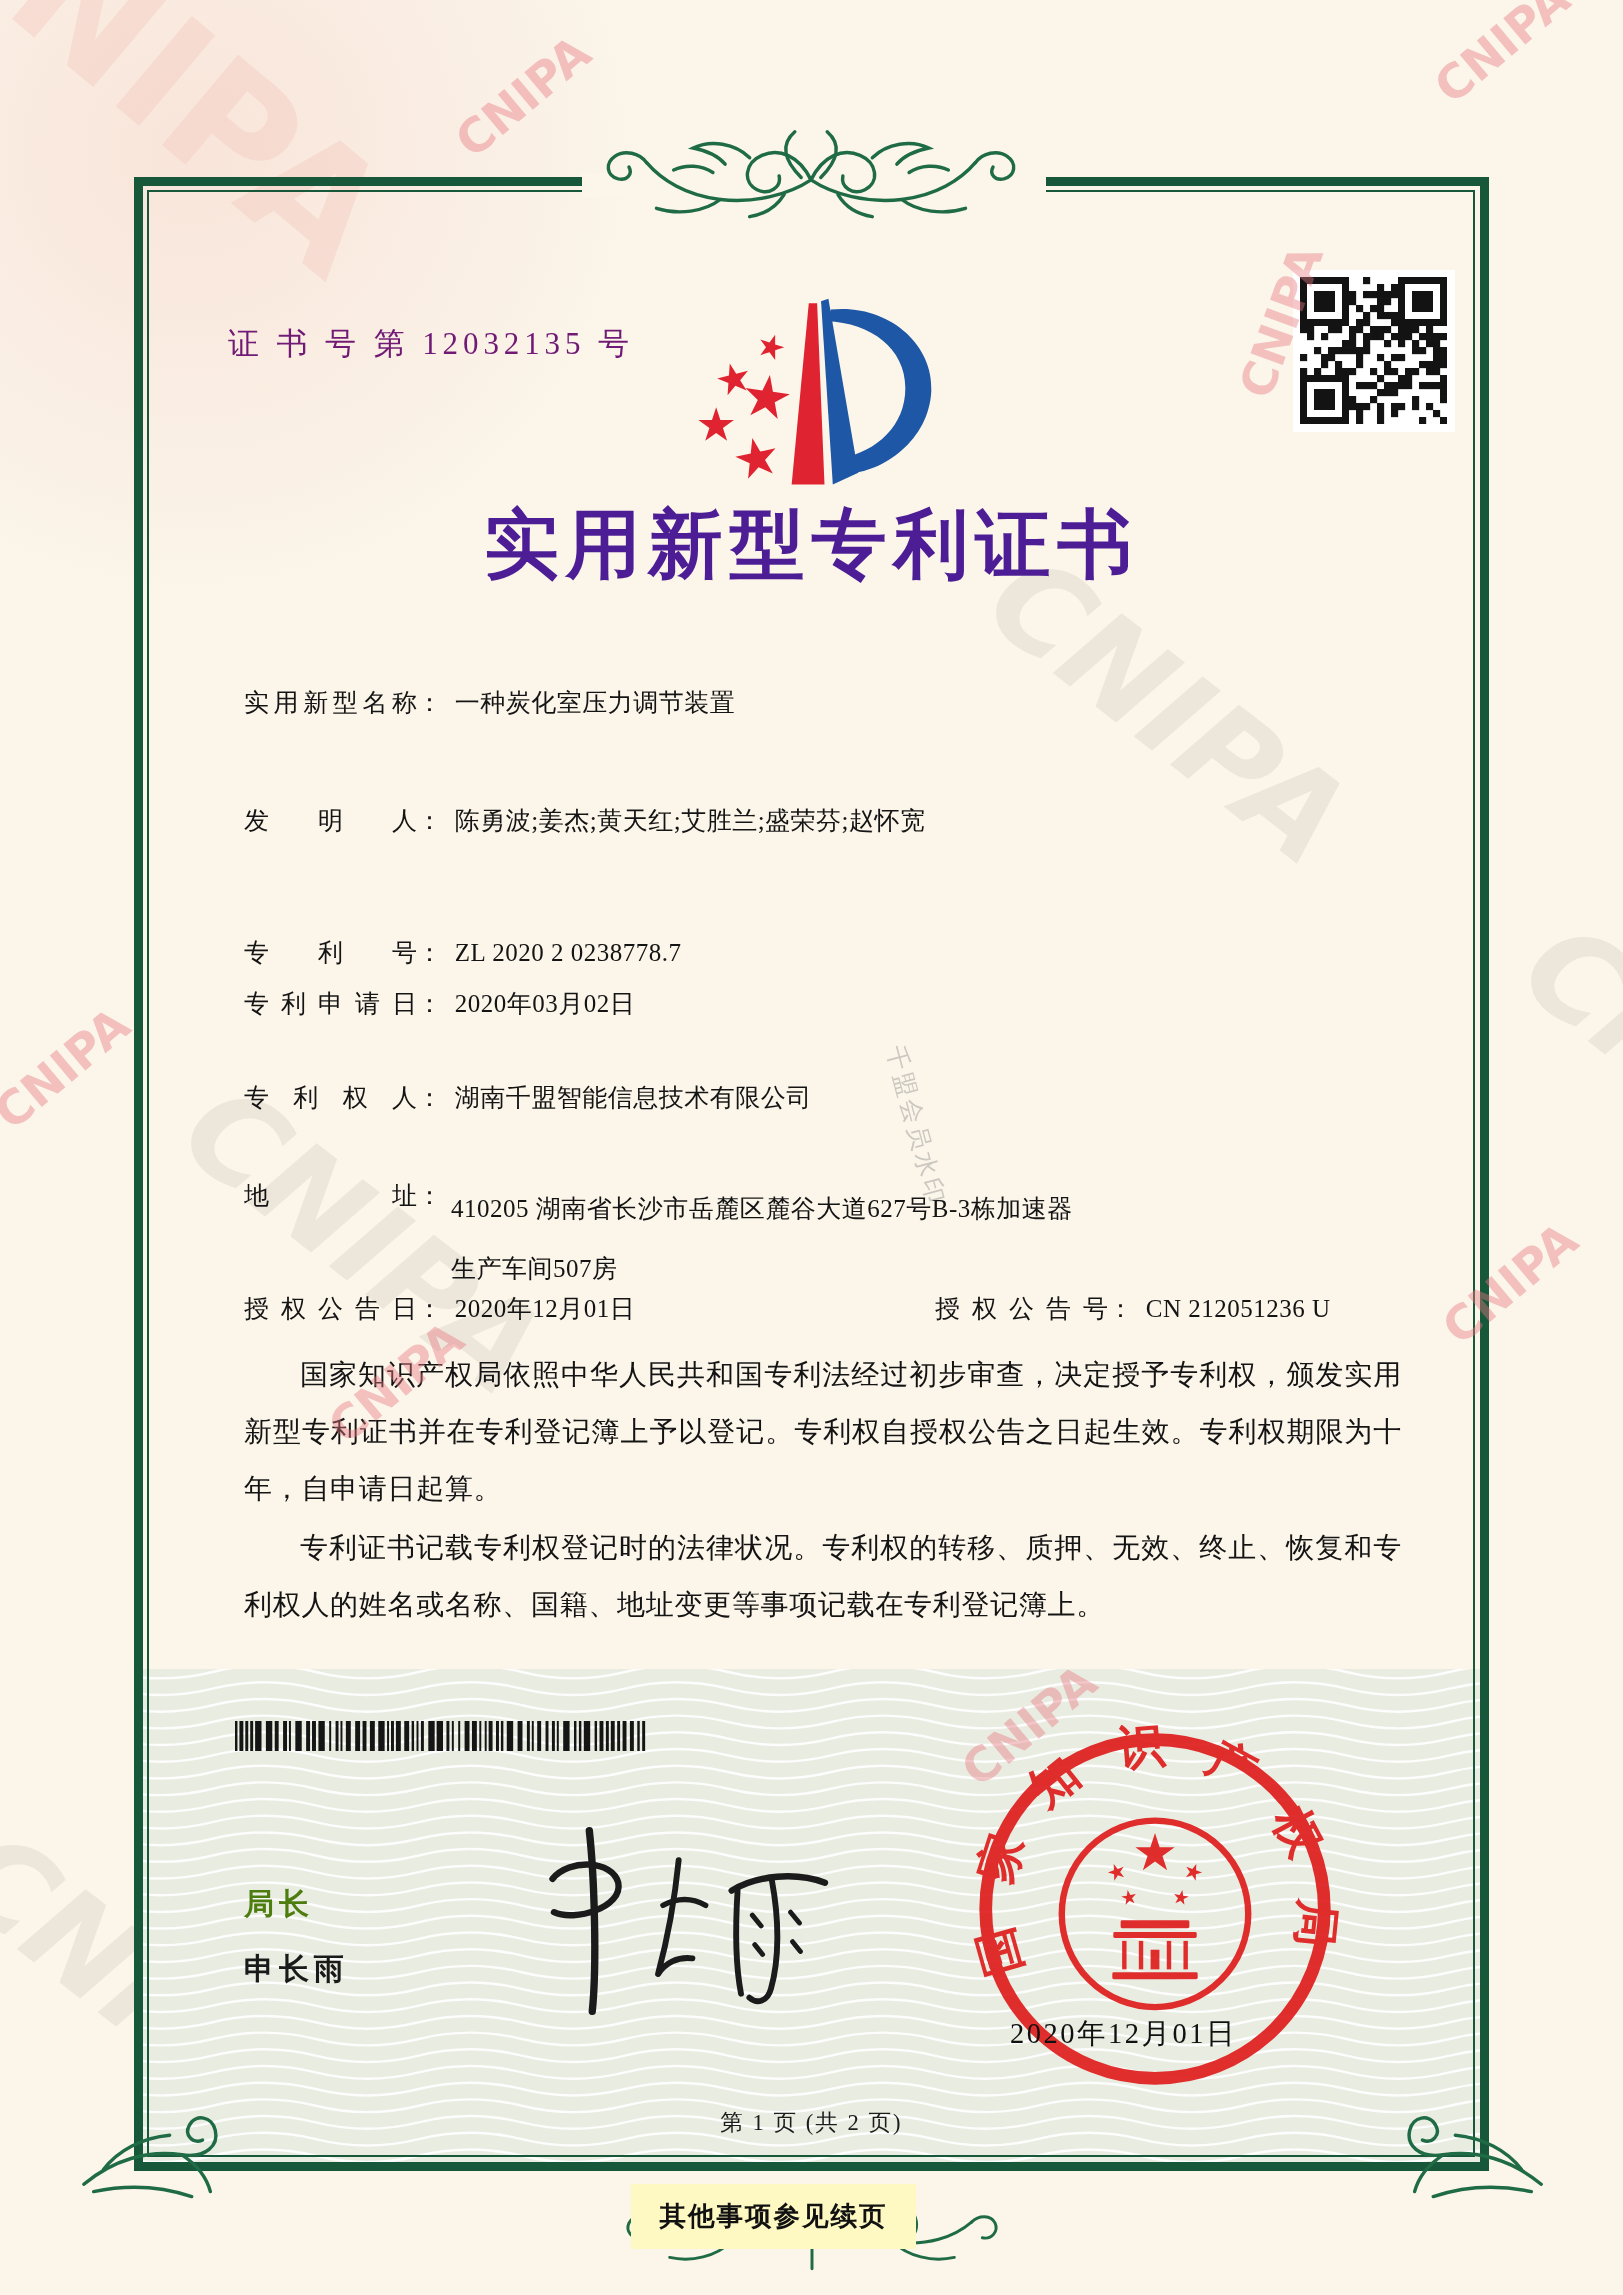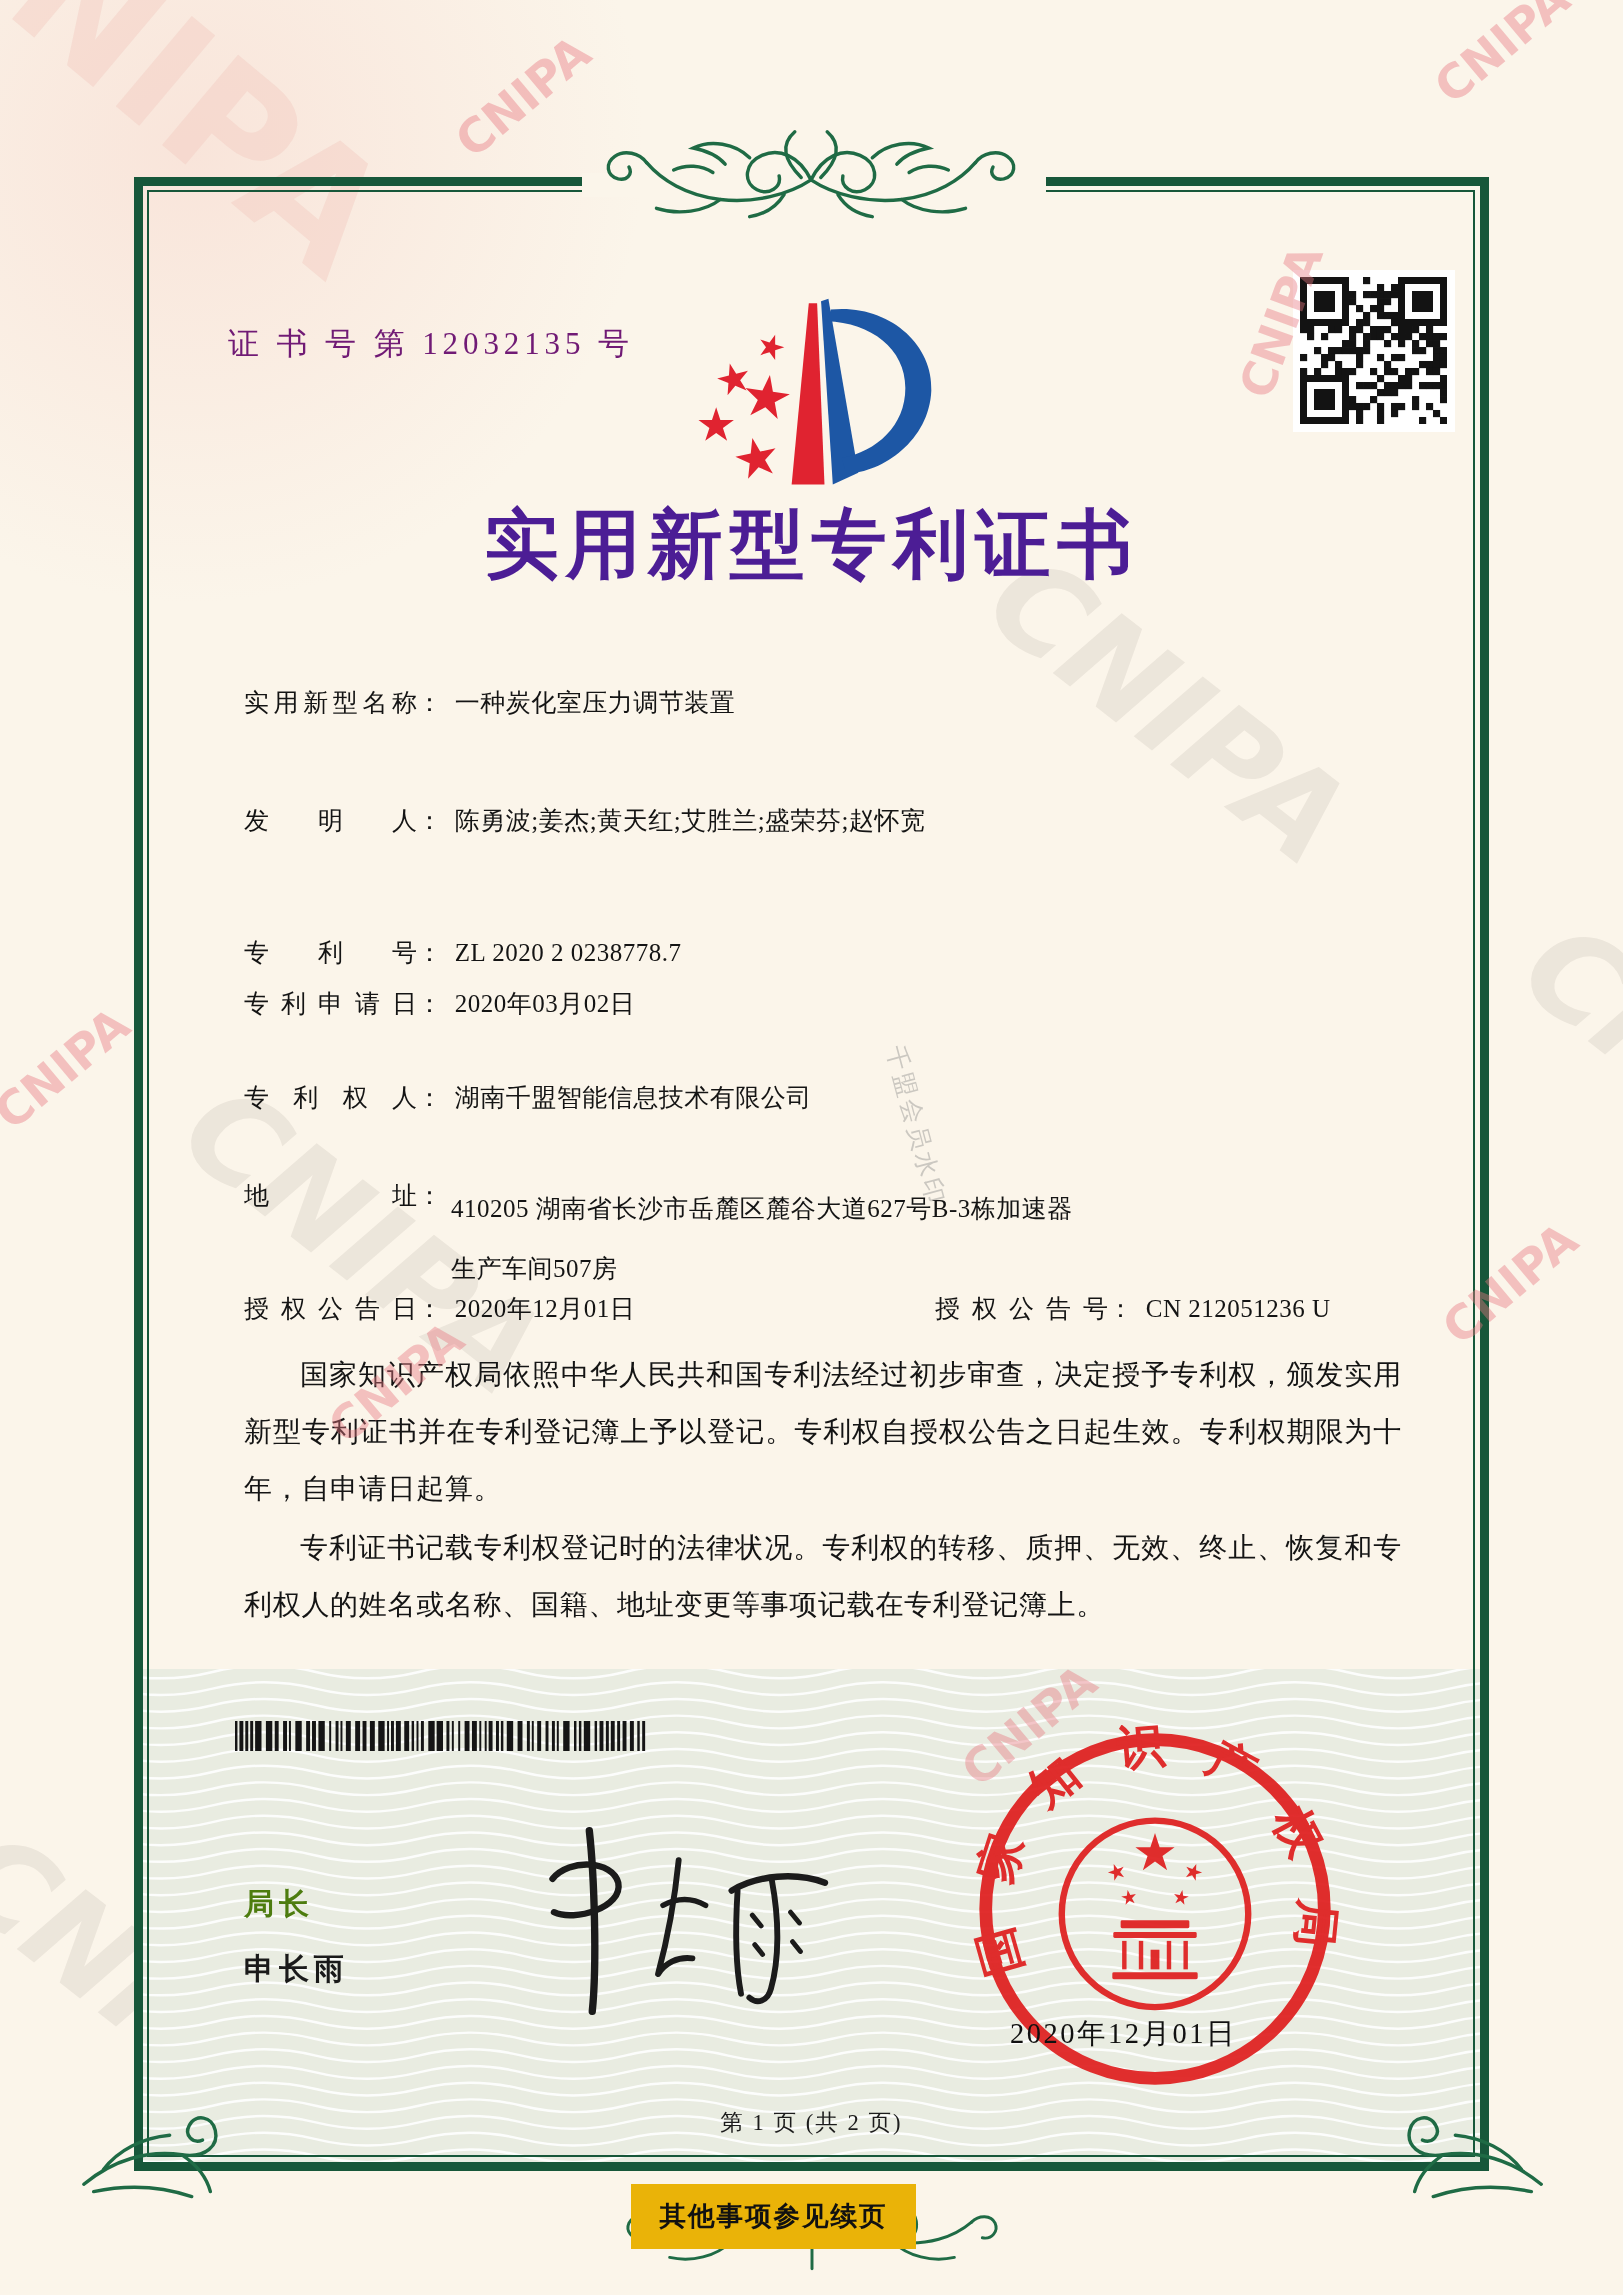--- a/index.html
+++ b/index.html
@@ -51,21 +51,21 @@
   .officer-title{position:absolute;left:244px;top:1884px;font-size:30px;font-weight:600;
     font-family:"DejaVu Sans","Liberation Sans",sans-serif;letter-spacing:4.9px;color:#4d7c0f;}
   .officer-name{position:absolute;left:244px;top:1949px;font-size:30px;font-weight:600;
     font-family:"DejaVu Sans","Liberation Sans",sans-serif;letter-spacing:4.9px;color:#1a1a1a;}
   .signature{position:absolute;left:496px;top:1816px;width:383px;height:216px;}
   .signature svg{display:block;width:100%;height:100%;}
   .seal{position:absolute;left:971px;top:1725px;width:368px;height:368px;}
   .seal svg{display:block;width:100%;height:100%;}
   .seal-date{position:absolute;left:1010px;top:2015px;font-size:28.5px;letter-spacing:2.5px;color:#101010;white-space:nowrap;}
   .page-indicator{position:absolute;left:0;top:2107px;width:100%;text-align:center;font-size:22.6px;letter-spacing:2px;color:#1c1c1c;}
-  .footer-box{position:absolute;left:631px;top:2184px;width:285px;height:65px;background:#eab308;
+  .footer-box{position:absolute;left:631px;top:2184px;width:285px;height:65px;background:#fef9c3;
     text-align:center;line-height:65px;font-size:26.5px;font-weight:600;letter-spacing:2px;color:#111;}
 </style>
 </head>
 <body>
 
 <div class="page">
 
   <div class="tint"></div>
 
   <div class="wm wm-pink-big" style="left:-118px;top:-29.4px;">CNIPA</div>

